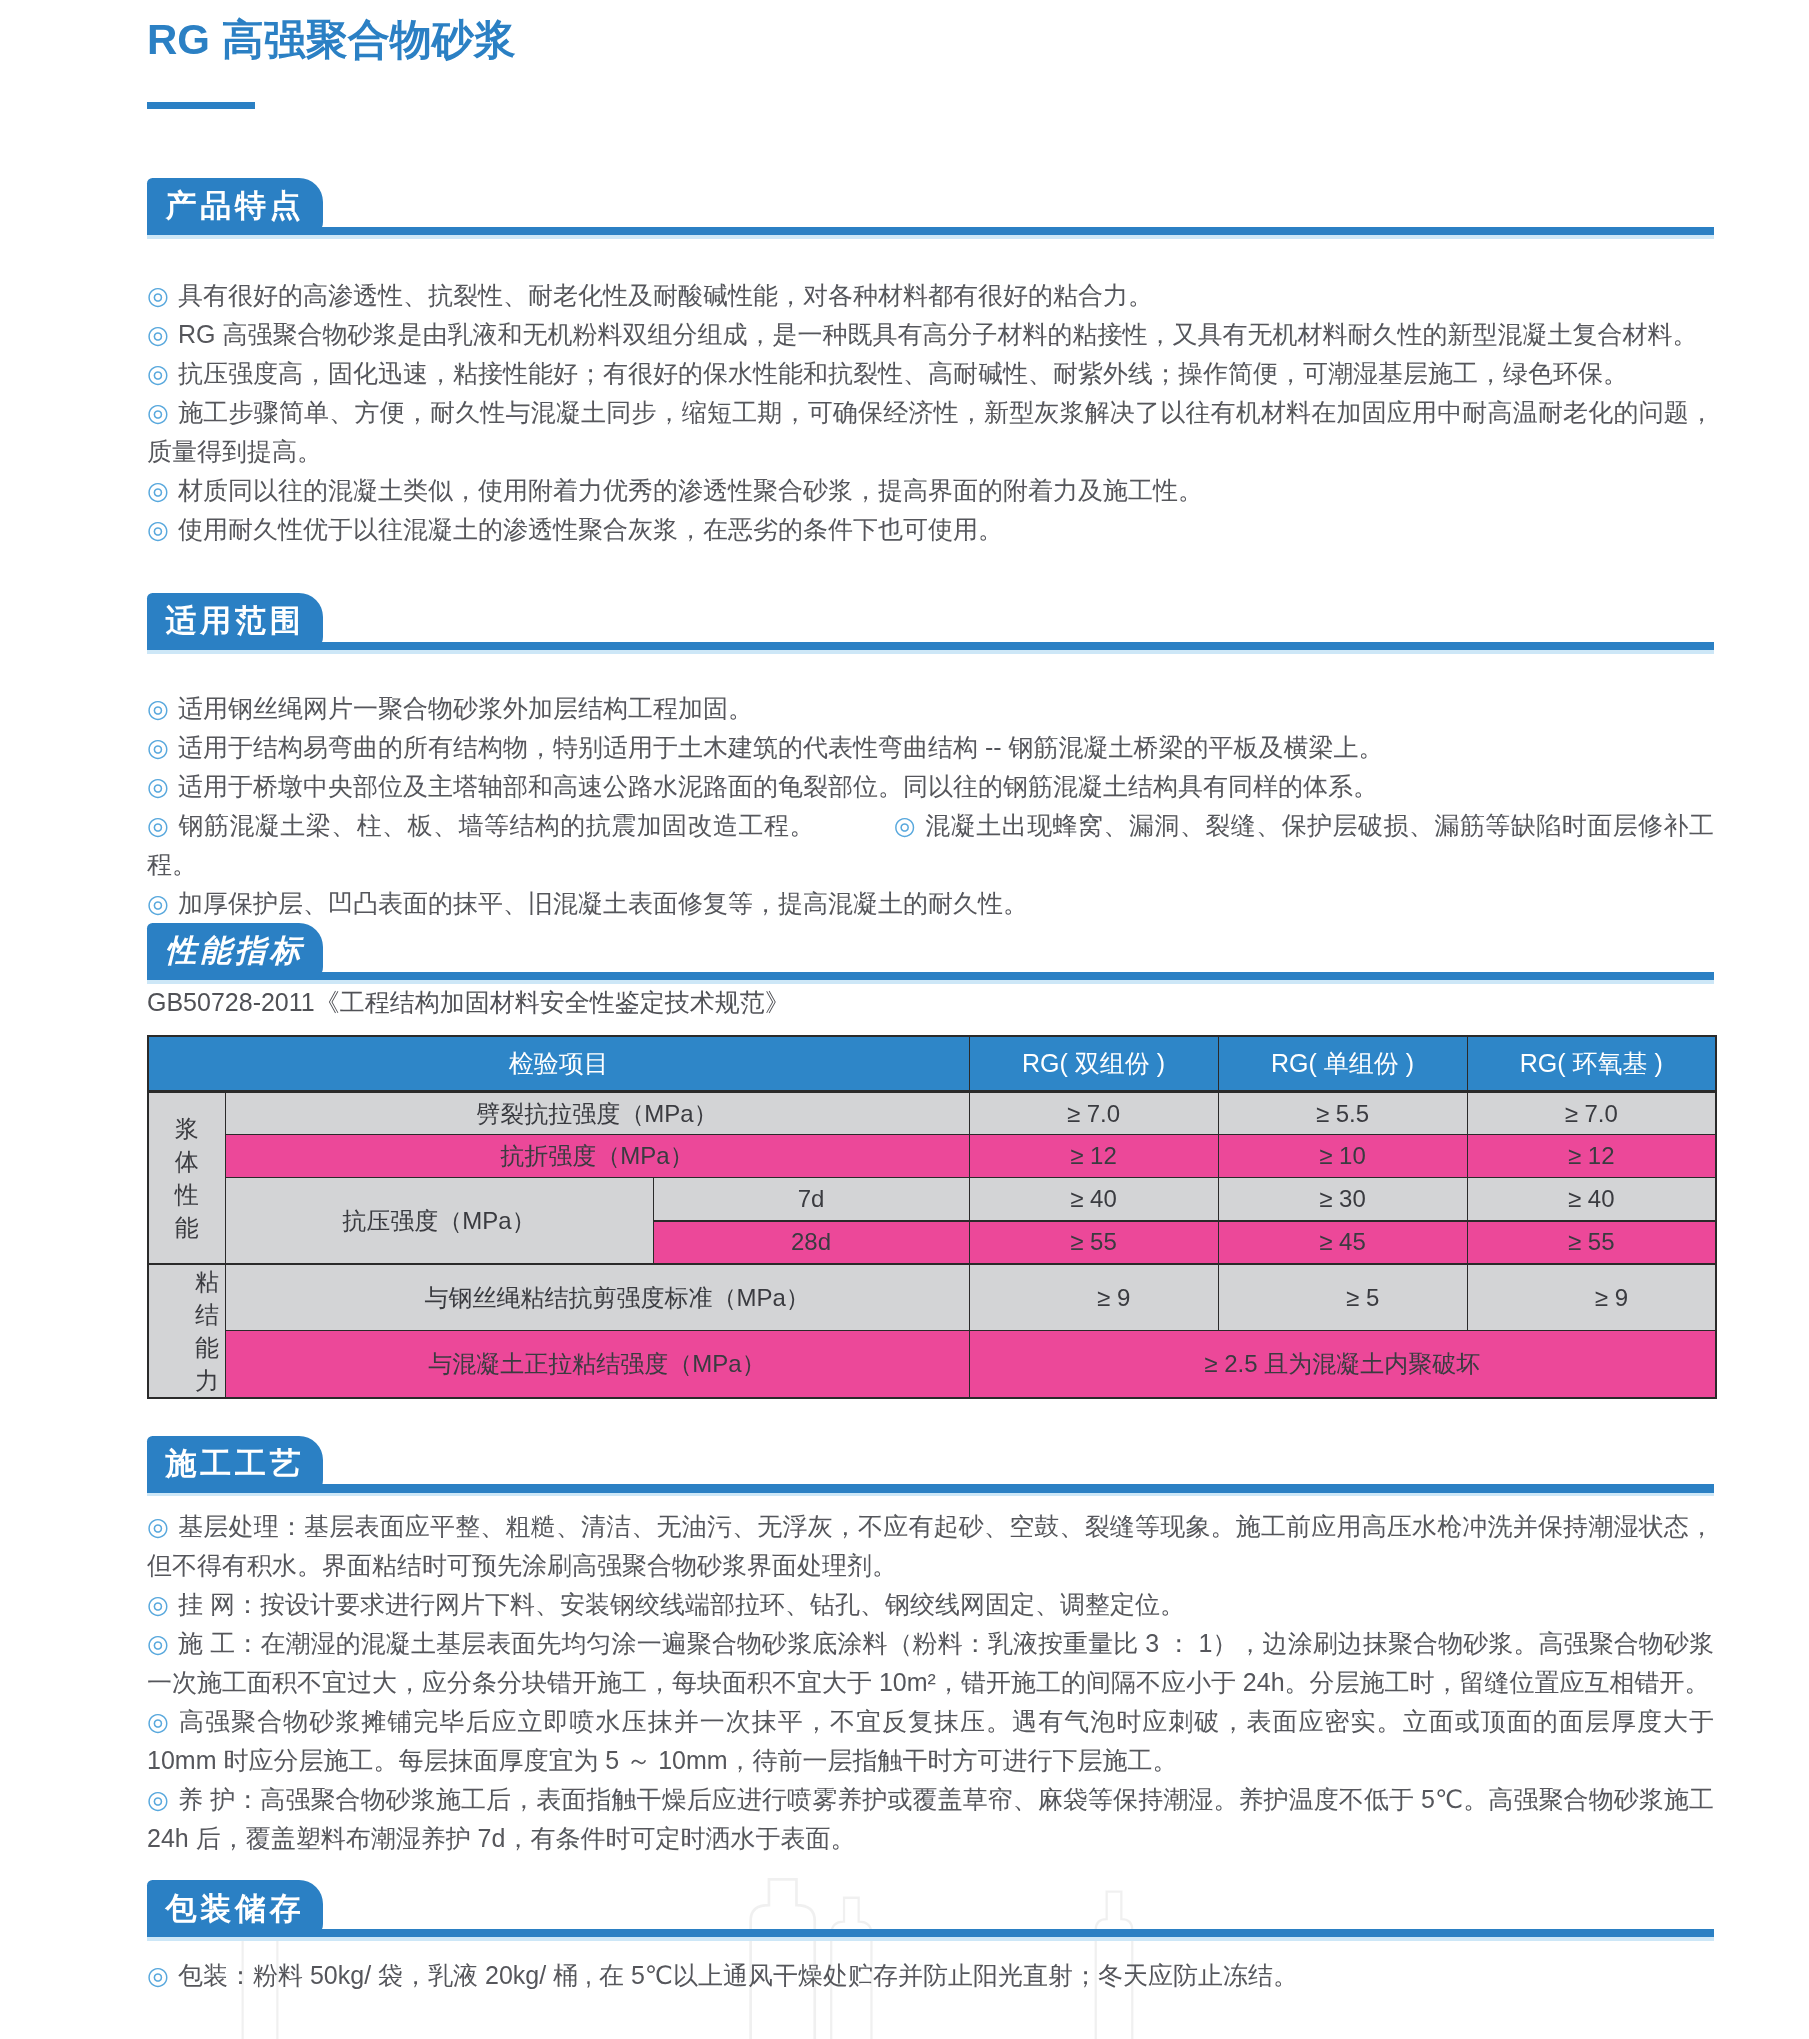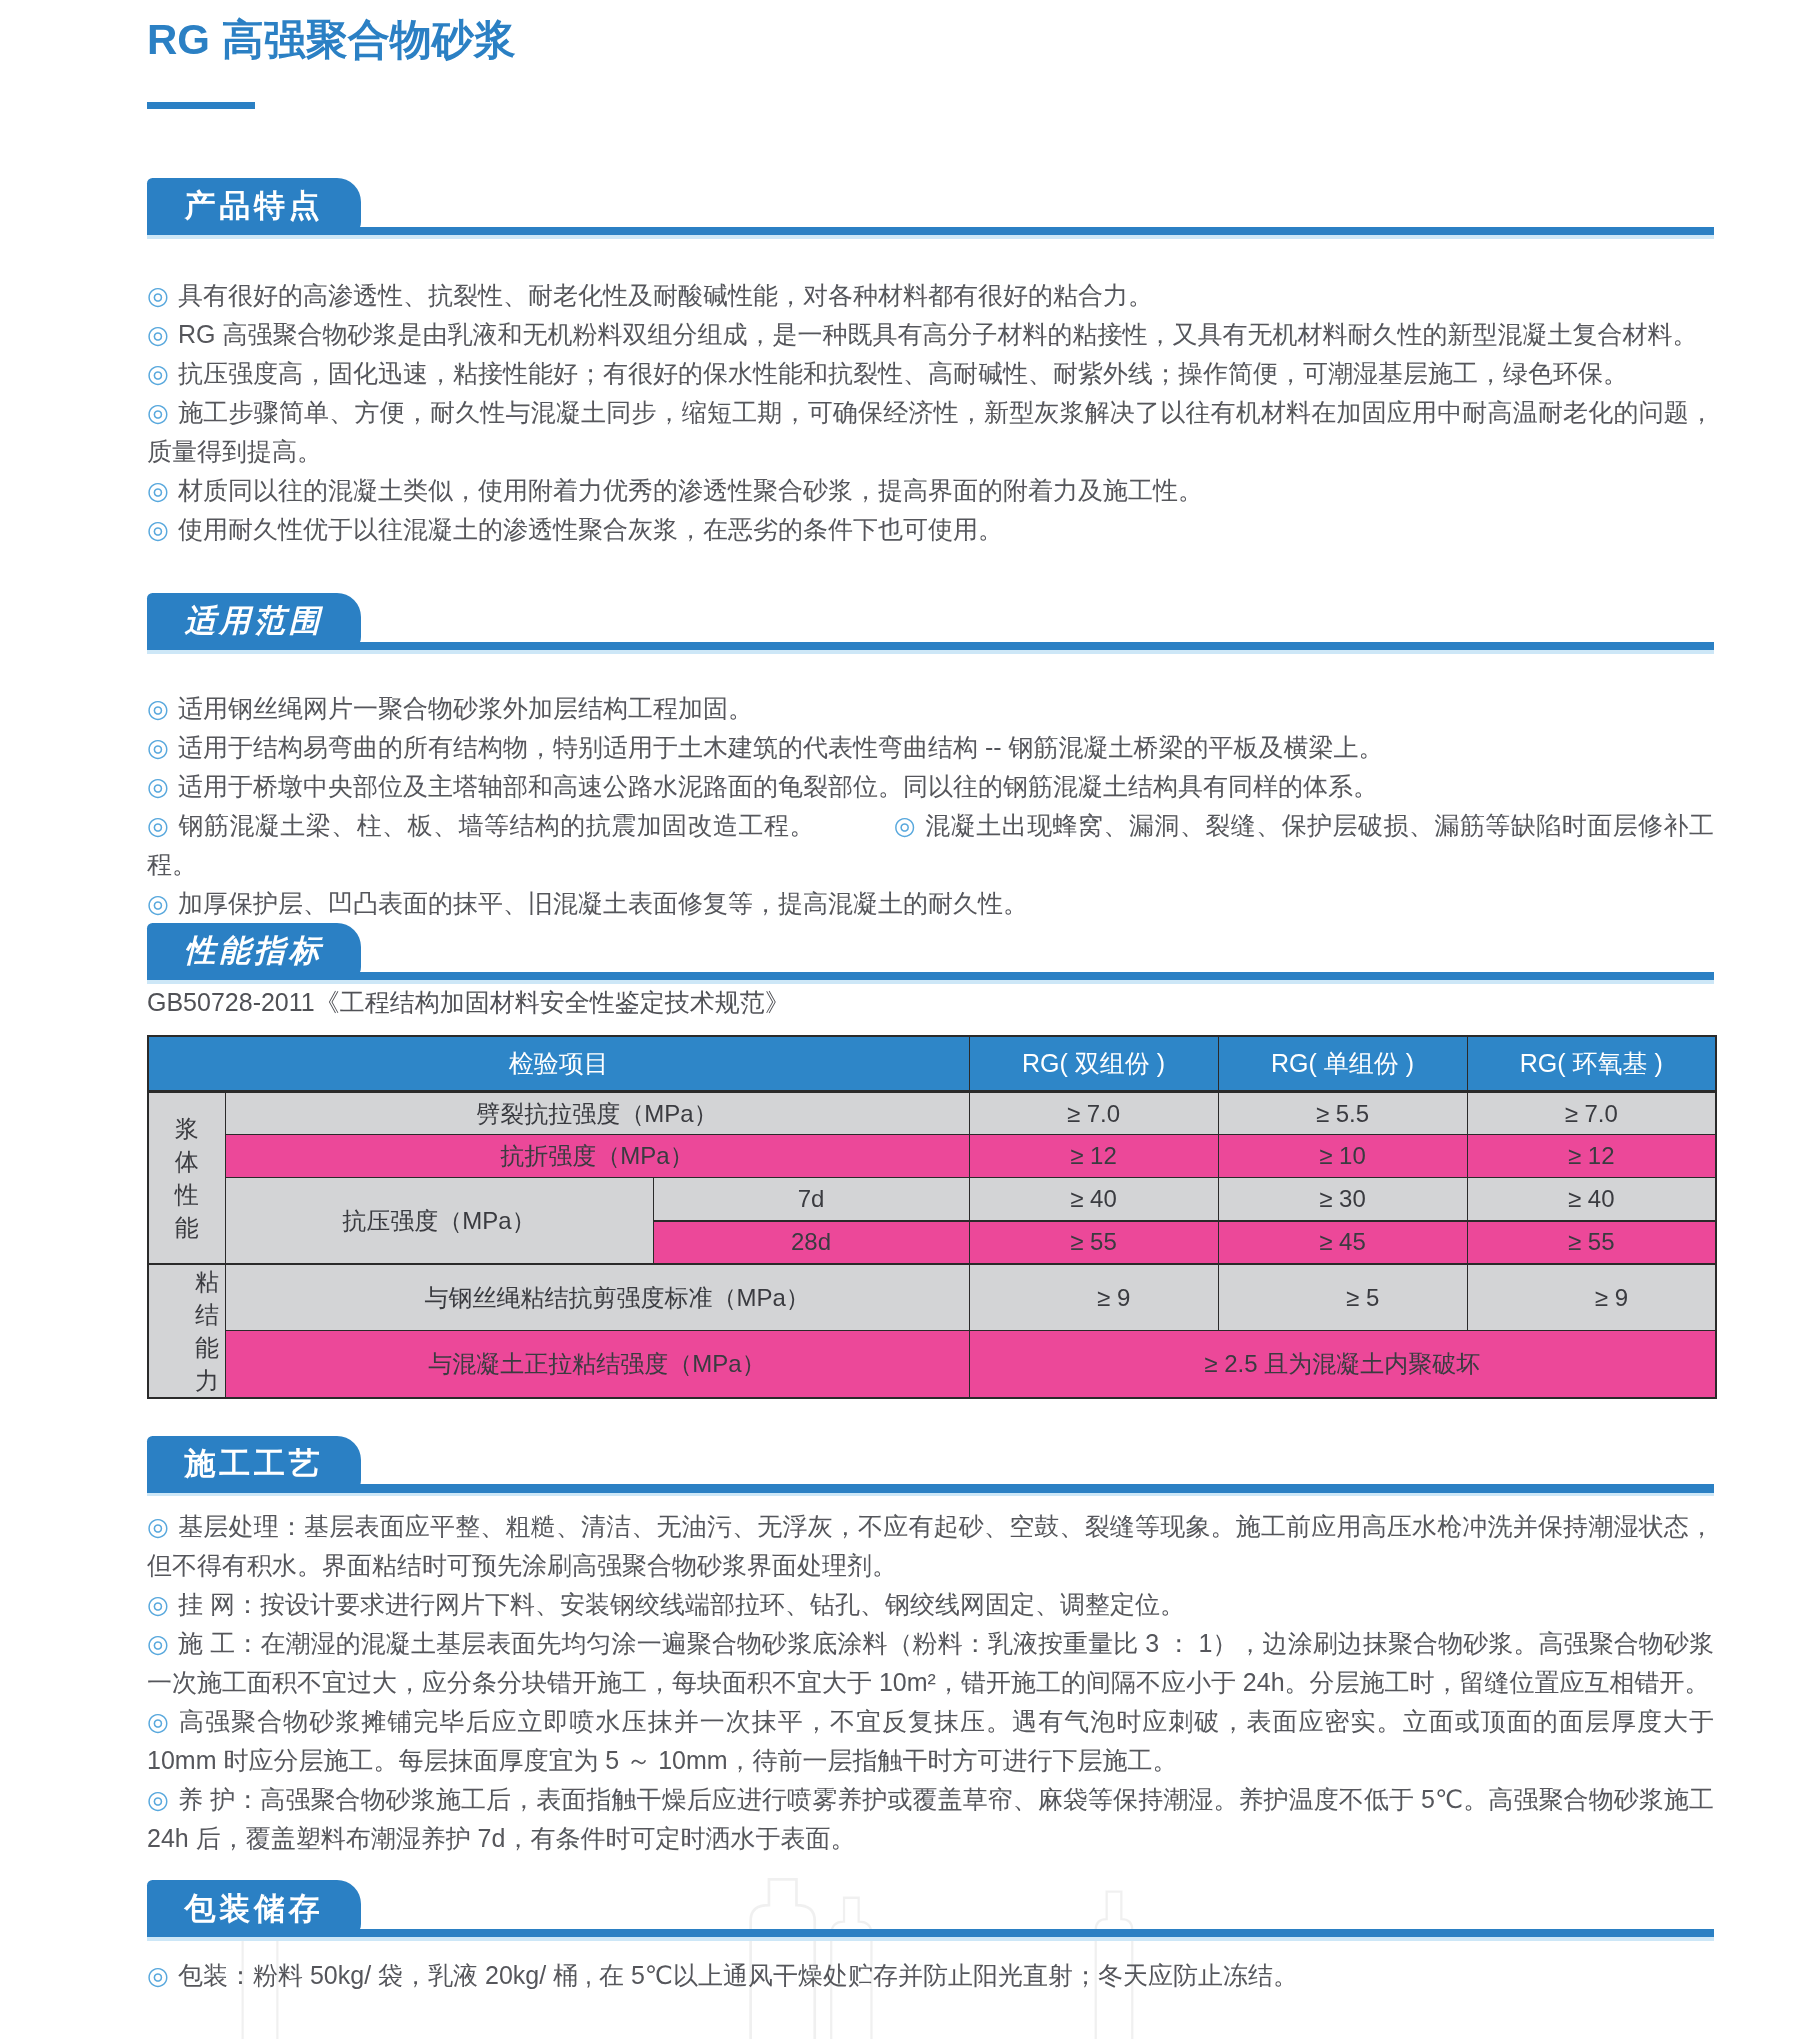--- a/index.html
+++ b/index.html
@@ -21,28 +21,28 @@
   }
   .content{padding:14.7px 95px 0 147px;position:relative;z-index:2;}
 
   .page-title{
     margin:0;font-size:42px;line-height:50px;font-weight:bold;color:var(--blue);
   }
   .title-rule{width:108px;height:7.3px;background:var(--blue);margin-top:37px;}
 
   .section-head{position:relative;height:57px;}
   .mt-feat{margin-top:69px;}
-  .mt-scope{margin-top:44px;font-style:italic;}
+  .mt-scope{margin-top:44px;}
   .mt-perf{margin-top:0px;font-style:italic;}
   .mt-proc{margin-top:37px;}
   .mt-pack{margin-top:22px;}
   .section-rule{position:absolute;left:0;right:0;bottom:0;height:8.3px;background:var(--blue);}
   .section-rule-light{position:absolute;left:0;right:0;bottom:-3.7px;height:3.7px;background:var(--blue-light);}
   .section-badge{
-    position:absolute;left:0;bottom:0;width:214px;height:57px;background:var(--blue);
+    position:absolute;left:0;bottom:0;width:176px;height:57px;background:var(--blue);
     border-radius:5.5px 24px 13px 0;color:#ffffff;font-size:31px;font-weight:bold;
     display:flex;align-items:center;justify-content:center;letter-spacing:3.7px;z-index:1;
   }
 
   .list{margin:0;}
   .list-feat{margin-top:41px;}
   .list-scope{margin-top:39px;}
   .list-proc{margin-top:14.7px;}
   .list-pack{margin-top:18.4px;}
   .li{margin:0;font-size:25px;line-height:39px;color:var(--text);text-align:justify;text-justify:inter-ideograph;}

